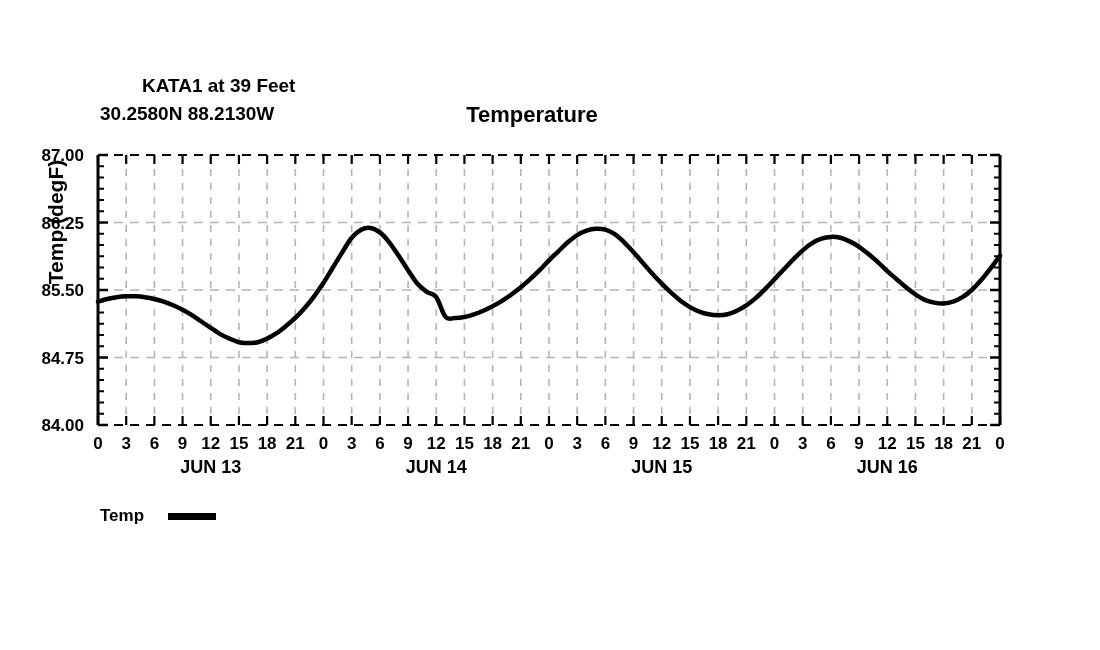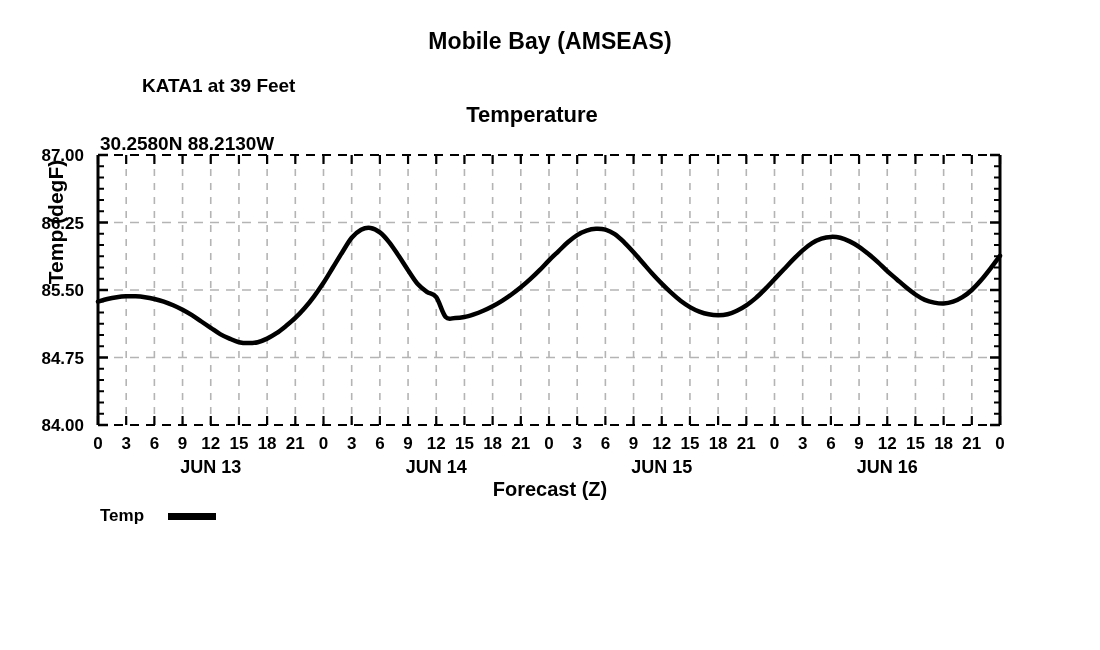--- a/index.html
+++ b/index.html
@@ -17,21 +17,21 @@
     position: absolute; left: 0; top: 28px; width: 1100px;
     text-align: center; font-size: 23px; font-weight: bold;
     letter-spacing: 0.1px;
   }
   .station-line1 {
     position: absolute; left: 100px; top: 75px;
     font-size: 19px; font-weight: bold; margin-left: 42px;
   }
   .station-line2 {
     position: absolute; left: 100px; top: 103px;
-    font-size: 19px; font-weight: bold; margin-top: 30px;
+    font-size: 19px; font-weight: bold;
   }
   .subtitle {
     position: absolute; left: 0; top: 102px; width: 1064px;
     text-align: center; font-size: 22px; font-weight: bold;
   }
   .runstamp {
     position: absolute; right: 92px; top: 103px;
     font-size: 19px; font-weight: bold;
   }
 
@@ -59,21 +59,20 @@
     display: flex; align-items: center; gap: 24px;
   }
   .legend-label { font-size: 17px; font-weight: bold; }
   .legend-swatch { width: 48px; height: 7px; background: #000; display: block; }
 </style>
 </head>
 <body>
 
 <div id="page">
 
-  <div class="title-top">Mobile Bay (AMSEAS)</div>
 
   <div class="station-line1">KATA1 at 39 Feet</div>
   <div class="station-line2">30.2580N  88.2130W</div>
 
   <div class="subtitle">Temperature</div>
 
 
   <div class="ylabel">Temp (degF)</div>
 
   <svg class="plot" id="plot-svg" width="1100" height="650">
@@ -287,20 +286,19 @@
         <text x="210.75" y="473" text-anchor="middle" class="day-text" fill="#000">JUN 13</text>
         <text x="436.25" y="473" text-anchor="middle" class="day-text" fill="#000">JUN 14</text>
         <text x="661.75" y="473" text-anchor="middle" class="day-text" fill="#000">JUN 15</text>
         <text x="887.25" y="473" text-anchor="middle" class="day-text" fill="#000">JUN 16</text>
       </g>
     <g id="series-paths">
         <path d="M98.00,301.70 C99.57,301.25 104.26,299.75 107.40,299.00 C110.53,298.25 113.66,297.65 116.79,297.20 C119.92,296.75 123.06,296.45 126.19,296.30 C129.32,296.15 132.45,296.15 135.58,296.30 C138.72,296.45 141.85,296.75 144.98,297.20 C148.11,297.65 151.24,298.25 154.38,299.00 C157.51,299.75 160.64,300.65 163.77,301.70 C166.90,302.75 170.03,303.95 173.17,305.30 C176.30,306.65 179.43,308.15 182.56,309.80 C185.69,311.45 188.83,313.25 191.96,315.20 C195.09,317.15 198.22,319.40 201.35,321.50 C204.49,323.60 207.62,325.70 210.75,327.80 C213.88,329.90 217.01,332.30 220.15,334.10 C223.28,335.90 226.41,337.25 229.54,338.60 C232.67,339.95 235.81,341.45 238.94,342.20 C242.07,342.95 245.20,343.10 248.33,343.10 C251.47,343.10 254.60,342.95 257.73,342.20 C260.86,341.45 263.99,340.10 267.13,338.60 C270.26,337.10 273.39,335.30 276.52,333.20 C279.65,331.10 282.78,328.55 285.92,326.00 C289.05,323.45 292.18,320.90 295.31,317.90 C298.44,314.90 301.58,311.60 304.71,308.00 C307.84,304.40 310.97,300.50 314.10,296.30 C317.24,292.10 320.37,287.60 323.50,282.80 C326.63,278.00 329.76,272.60 332.90,267.50 C336.03,262.40 339.16,257.15 342.29,252.20 C345.42,247.25 348.56,241.55 351.69,237.80 C354.82,234.05 357.95,231.35 361.08,229.70 C364.22,228.05 367.35,227.45 370.48,227.90 C373.61,228.35 376.74,230.00 379.88,232.40 C383.01,234.80 386.14,238.40 389.27,242.30 C392.40,246.20 395.53,251.15 398.67,255.80 C401.80,260.45 404.93,265.55 408.06,270.20 C411.19,274.85 414.33,280.10 417.46,283.70 C420.59,287.30 423.72,289.55 426.85,291.80 C429.99,294.05 433.12,293.00 436.25,297.20 C439.38,301.40 442.51,313.55 445.65,317.00 C448.78,320.45 451.91,317.90 455.04,317.90 C458.17,317.90 461.31,317.60 464.44,317.00 C467.57,316.40 470.70,315.35 473.83,314.30 C476.97,313.25 480.10,312.05 483.23,310.70 C486.36,309.35 489.49,307.85 492.63,306.20 C495.76,304.55 498.89,302.75 502.02,300.80 C505.15,298.85 508.28,296.75 511.42,294.50 C514.55,292.25 517.68,289.85 520.81,287.30 C523.94,284.75 527.08,282.05 530.21,279.20 C533.34,276.35 536.47,273.35 539.60,270.20 C542.74,267.05 545.87,263.45 549.00,260.30 C552.13,257.15 555.26,254.30 558.40,251.30 C561.53,248.30 564.66,245.00 567.79,242.30 C570.92,239.60 574.06,237.05 577.19,235.10 C580.32,233.15 583.45,231.65 586.58,230.60 C589.72,229.55 592.85,228.95 595.98,228.80 C599.11,228.65 602.24,228.80 605.38,229.70 C608.51,230.60 611.64,232.10 614.77,234.20 C617.90,236.30 621.03,239.30 624.17,242.30 C627.30,245.30 630.43,248.75 633.56,252.20 C636.69,255.65 639.83,259.40 642.96,263.00 C646.09,266.60 649.22,270.35 652.35,273.80 C655.49,277.25 658.62,280.55 661.75,283.70 C664.88,286.85 668.01,289.85 671.15,292.70 C674.28,295.55 677.41,298.40 680.54,300.80 C683.67,303.20 686.81,305.30 689.94,307.10 C693.07,308.90 696.20,310.40 699.33,311.60 C702.47,312.80 705.60,313.70 708.73,314.30 C711.86,314.90 714.99,315.20 718.13,315.20 C721.26,315.20 724.39,315.05 727.52,314.30 C730.65,313.55 733.78,312.20 736.92,310.70 C740.05,309.20 743.18,307.40 746.31,305.30 C749.44,303.20 752.58,300.80 755.71,298.10 C758.84,295.40 761.97,292.25 765.10,289.10 C768.24,285.95 771.37,282.50 774.50,279.20 C777.63,275.90 780.76,272.60 783.90,269.30 C787.03,266.00 790.16,262.55 793.29,259.40 C796.42,256.25 799.56,253.10 802.69,250.40 C805.82,247.70 808.95,245.15 812.08,243.20 C815.22,241.25 818.35,239.75 821.48,238.70 C824.61,237.65 827.74,237.05 830.88,236.90 C834.01,236.75 837.14,237.05 840.27,237.80 C843.40,238.55 846.53,239.90 849.67,241.40 C852.80,242.90 855.93,244.70 859.06,246.80 C862.19,248.90 865.33,251.45 868.46,254.00 C871.59,256.55 874.72,259.25 877.85,262.10 C880.99,264.95 884.12,268.25 887.25,271.10 C890.38,273.95 893.51,276.50 896.65,279.20 C899.78,281.90 902.91,284.75 906.04,287.30 C909.17,289.85 912.31,292.40 915.44,294.50 C918.57,296.60 921.70,298.55 924.83,299.90 C927.97,301.25 931.10,302.00 934.23,302.60 C937.36,303.20 940.49,303.65 943.63,303.50 C946.76,303.35 949.89,302.75 953.02,301.70 C956.15,300.65 959.28,299.15 962.42,297.20 C965.55,295.25 968.68,292.85 971.81,290.00 C974.94,287.15 978.08,283.70 981.21,280.10 C984.34,276.50 987.47,272.45 990.60,268.40 C993.74,264.35 998.43,257.90 1000.00,255.80" fill="none" stroke="#000000" stroke-width="4.5" stroke-linecap="round" stroke-linejoin="round"></path>
       </g>
   </svg>
 
-  <div class="xlabel">Forecast (Z)</div>
 
   <div class="legend">
     <span class="legend-label">Temp</span>
     <span class="legend-swatch"></span>
   </div>
 
 </div>
 
 </body></html>

